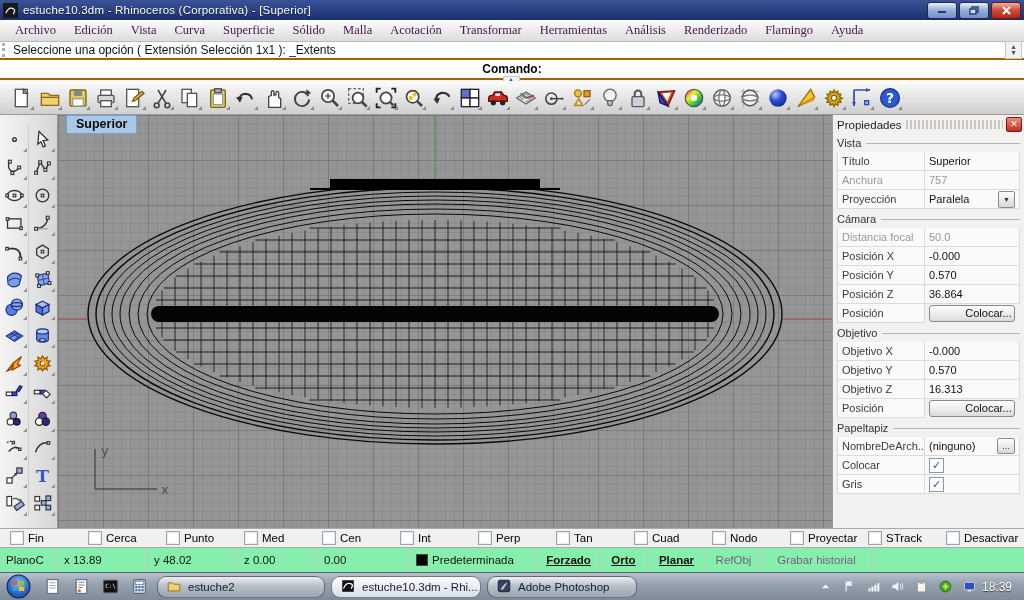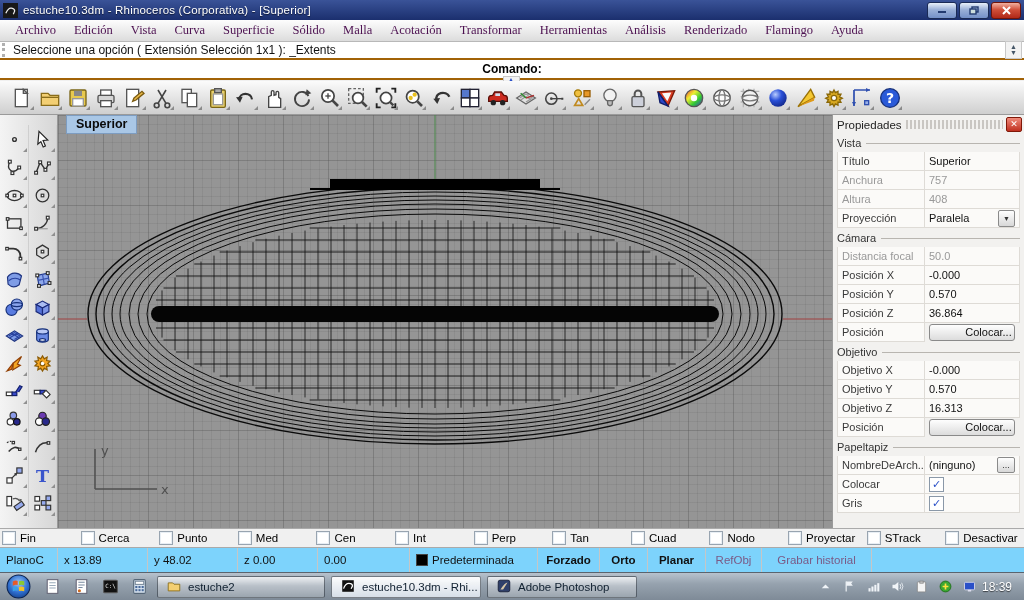--- a/index.html
+++ b/index.html
@@ -80,38 +80,38 @@
      border:1px solid #8a8a8a;border-radius:2px;font-size:7px;display:flex;align-items:center;justify-content:center;color:#333;}
   .pbtn{margin:1px 0;flex:1;height:15px;border:1px solid #8a8a8a;border-radius:3px;
      background:linear-gradient(#fefefe,#dcdcdc);font-size:11px;color:#111;display:flex;align-items:center;justify-content:center;padding-left:33px;}
   .cb{width:13px;height:13px;background:#fff;border:1px solid #8a98a8;display:flex;align-items:center;
      justify-content:center;font-size:11px;color:#2a50c8;font-weight:bold;line-height:1;}
   .mini{margin-left:auto;width:16px;height:14px;border:1px solid #8a8a8a;border-radius:2px;
      background:linear-gradient(#fefefe,#d8d8d8);font-size:9px;display:flex;align-items:center;justify-content:center;color:#333;}
   
   #osnap{position:absolute;left:0;top:528px;width:1024px;height:20px;background:#f0f0f0;
     border-top:1px solid #aaa;border-bottom:1px solid #aaa;display:flex;align-items:center;
-    padding-left:2px;box-sizing:border-box;}
+    padding-left:10px;box-sizing:border-box;justify-content:flex-end;}
   .oitem{display:flex;align-items:center;gap:4px;margin-right:0;flex:1;color:#000;font-size:11.5px;}
   .ocb{width:12px;height:12px;background:#fff;border:1px solid #98a4b0;box-shadow:inset 0 0 0 1px #e8eef4;}
   
-  #statusbar{position:absolute;left:0;top:548px;width:1024px;height:24px;background:#7dd3fc;
+  #statusbar{position:absolute;left:0;top:548px;width:1024px;height:24px;background:#86efac;
     display:flex;align-items:stretch;font-size:11.5px;}
   .scell{display:flex;align-items:center;padding:0 6px;border-right:1px solid #c6c6c6;color:#111;
      white-space:nowrap;overflow:hidden;box-sizing:border-box;}
-  .scell.bold{font-weight:bold;justify-content:center;}
+  .scell.bold{font-weight:bold;justify-content:center;text-decoration:underline;}
   .scell.dim{color:#7a5a86;justify-content:center;}
   .swatch{width:10px;height:10px;background:#000;border:1px solid #444;margin-right:4px;flex:none;}
   
   #taskbar{position:absolute;left:0;top:572px;width:1024px;height:28px;
     background:linear-gradient(#b7c2cd,#96a2ae 40%,#7e8a97);border-top:1px solid #5a646e;
     display:flex;align-items:center;box-sizing:border-box;padding:0 6px;}
   #orb{width:25px;height:25px;margin-right:10px;}
   .ql{width:22px;height:22px;margin-right:7px;display:flex;align-items:center;justify-content:center;}
-  .tkbtn{height:22px;border:1px solid rgba(20,30,40,.55);border-radius:2px;margin-right:6px;
+  .tkbtn{height:22px;border:1px solid rgba(20,30,40,.55);border-radius:9px;margin-right:6px;
     background:linear-gradient(rgba(255,255,255,.75),rgba(255,255,255,.35) 45%,rgba(255,255,255,.2));
     display:flex;align-items:center;padding:0 8px;gap:6px;color:#102030;font-size:11.5px;
     white-space:nowrap;overflow:hidden;box-sizing:border-box;}
   .tkbtn.active{background:linear-gradient(rgba(255,255,255,.95),rgba(235,242,250,.8));}
   #tray{margin-left:auto;display:flex;align-items:center;gap:7px;}
   .tico{width:17px;height:17px;display:flex;align-items:center;justify-content:center;}
   #clock{color:#fff;font-size:12px;text-shadow:0 1px 1px rgba(0,0,0,.6);margin:0 6px 0 4px;}
 </style>
 </head>
 <body>
@@ -711,24 +711,20 @@
           </div>
           <div class="prow">
             <div class="pcell lab">Título</div>
             <div class="pcell val">Superior</div>
           </div>
           <div class="prow">
             <div class="pcell lab dis">Anchura</div>
             <div class="pcell val dis">757</div>
           </div>
           <div class="prow">
-            <div class="pcell lab dis">Altura</div>
-            <div class="pcell val dis">408</div>
-          </div>
-          <div class="prow">
             <div class="pcell lab">Proyección</div>
             <div class="pcell val">Paralela<div class="dd">▼</div></div>
           </div>
         </div>
         <div class="pgroup">
           <div class="ghead">
             <span>Cámara</span>
             <i></i>
           </div>
           <div class="prow">

